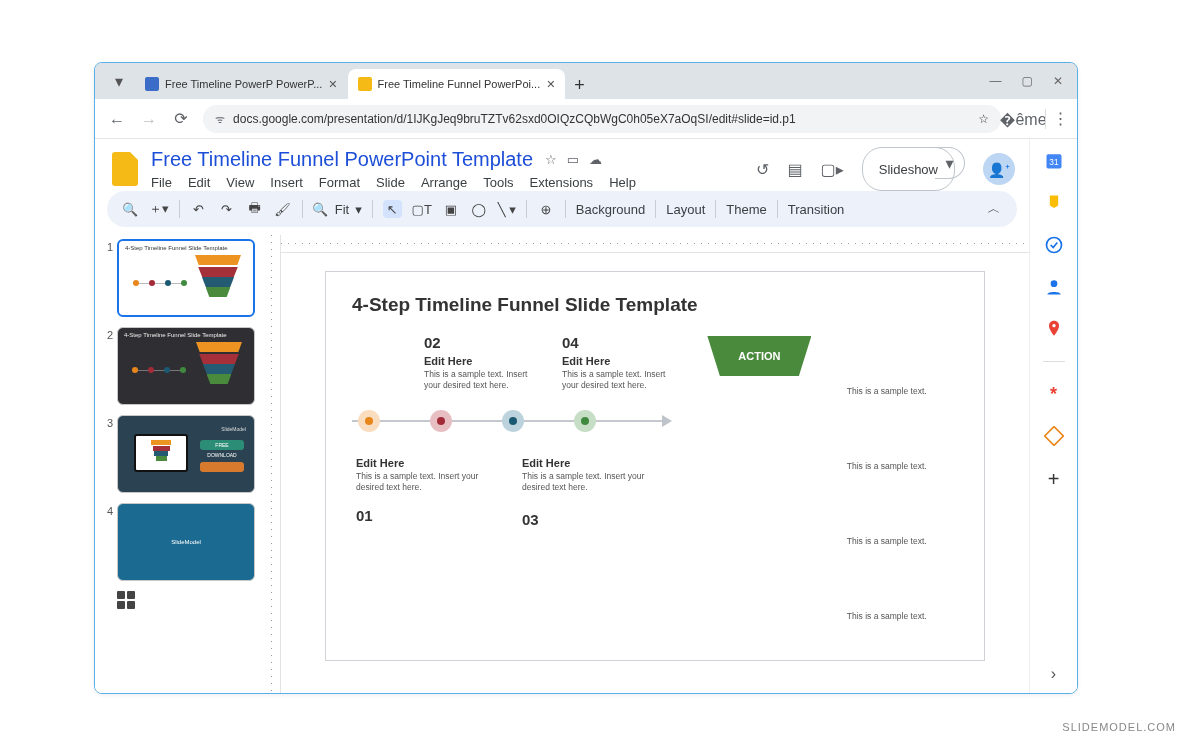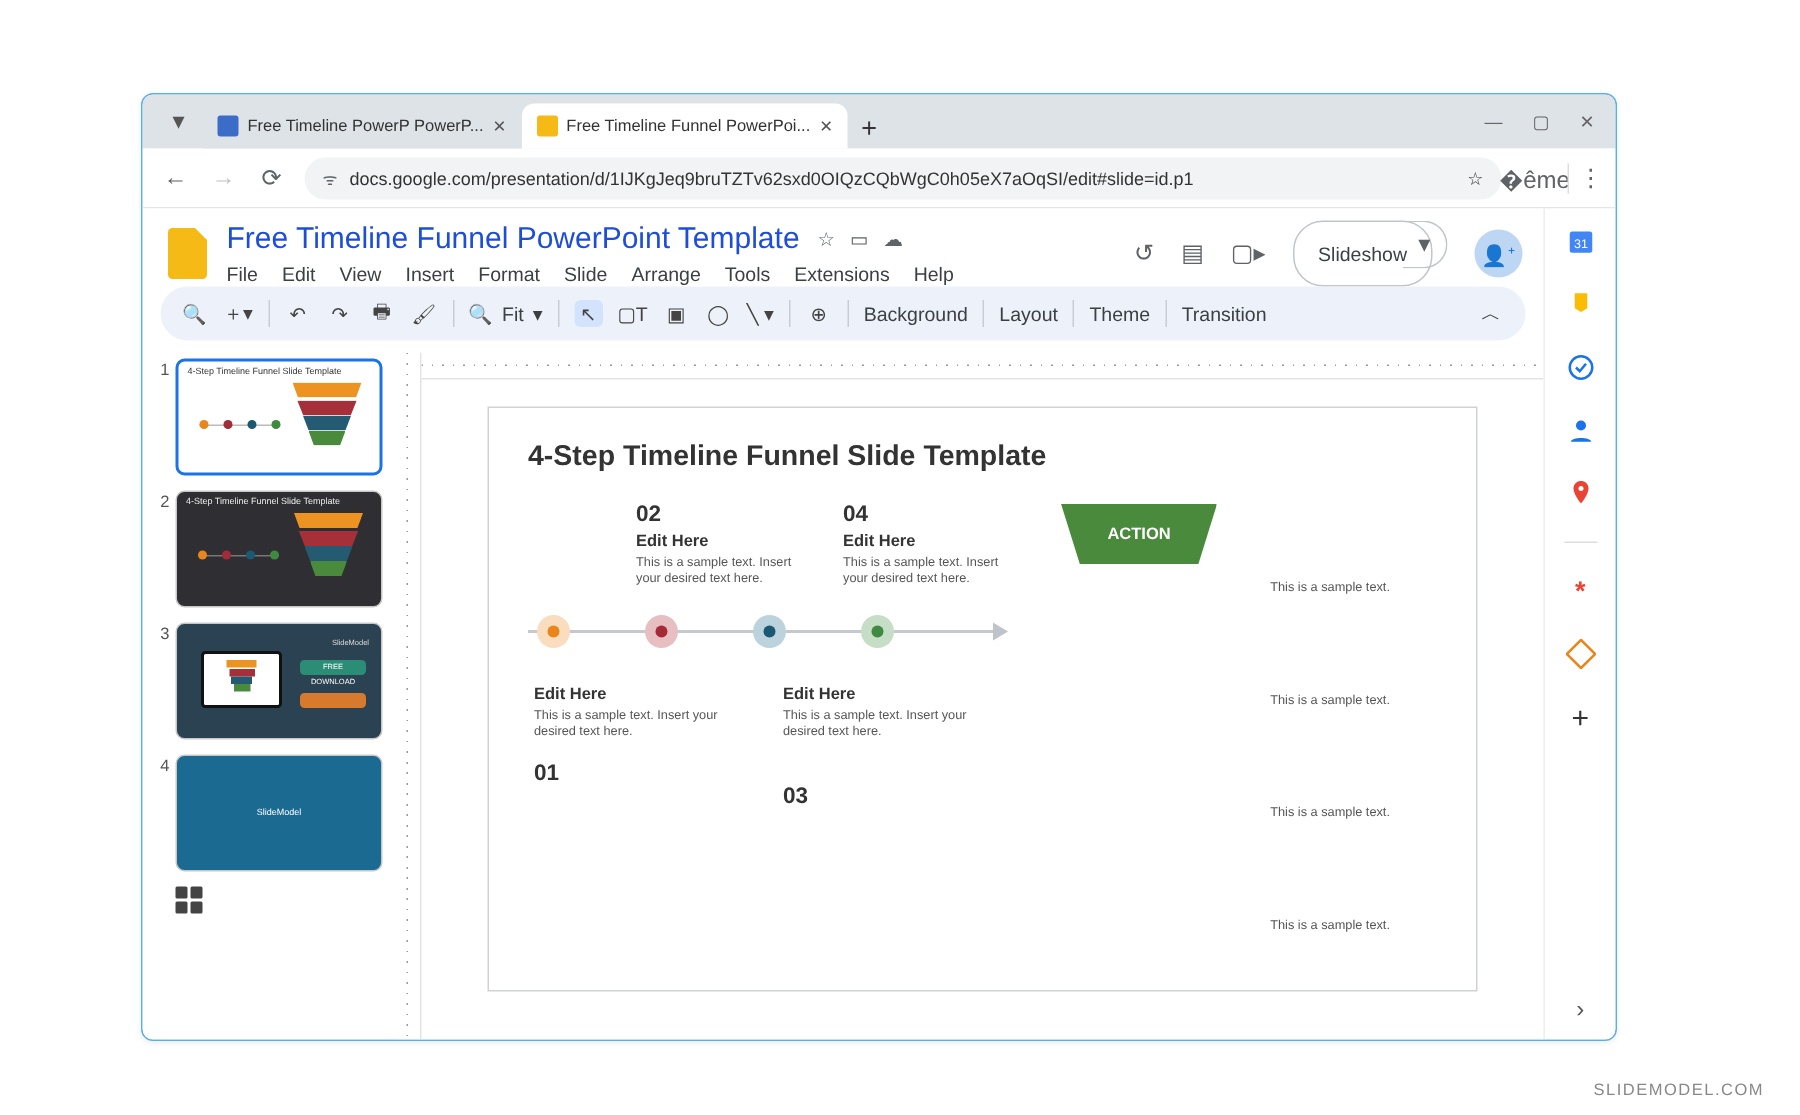--- a/index.html
+++ b/index.html
@@ -321,21 +321,21 @@
                 </div>
                 <div class="tlrow" style="padding-left:4px">
                   <div class="tlcol">
                     <div class="edh">Edit Here</div>
                     <div class="desc">This is a sample text. Insert your desired text here.</div>
                     <div class="num" style="margin-top:14px">01</div>
                   </div>
                   <div class="tlcol">
                     <div class="edh">Edit Here</div>
                     <div class="desc">This is a sample text. Insert your desired text here.</div>
-                    <div class="num" style="margin-top:29px">03</div>
+                    <div class="num" style="margin-top:18px">03</div>
                   </div>
                 </div>
               </div>
 
               <div class="funnelwrap">
                 <div class="funstage" style="background:#4a8a3c;width:104px;clip-path:polygon(0 0,100% 0,88% 100%,12% 100%)">
                     <span>ACTION</span>
                   </div>
               </div>
 

